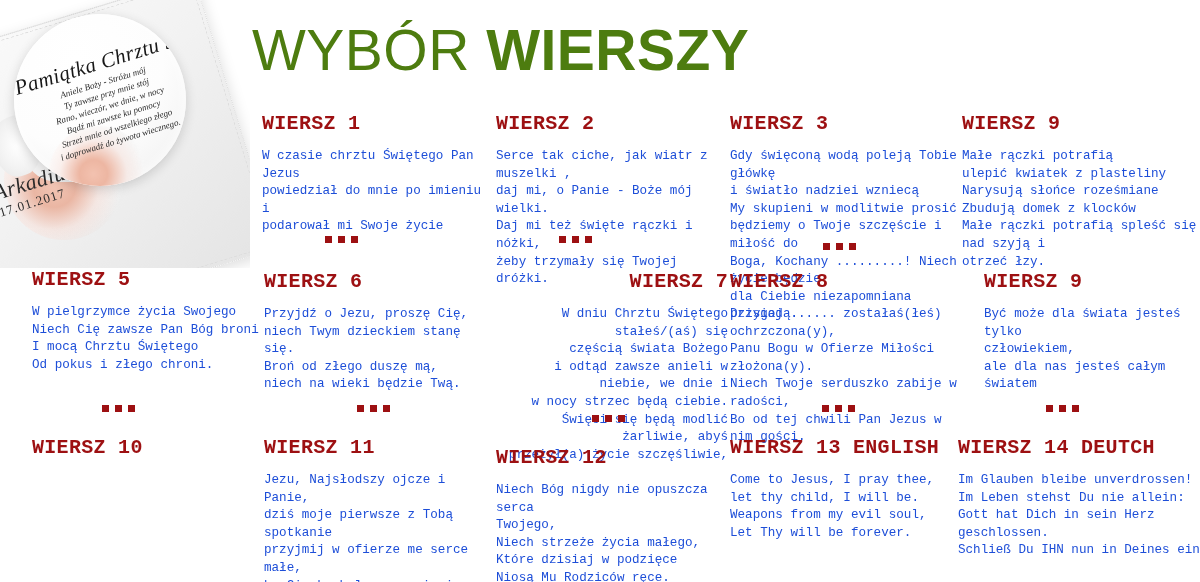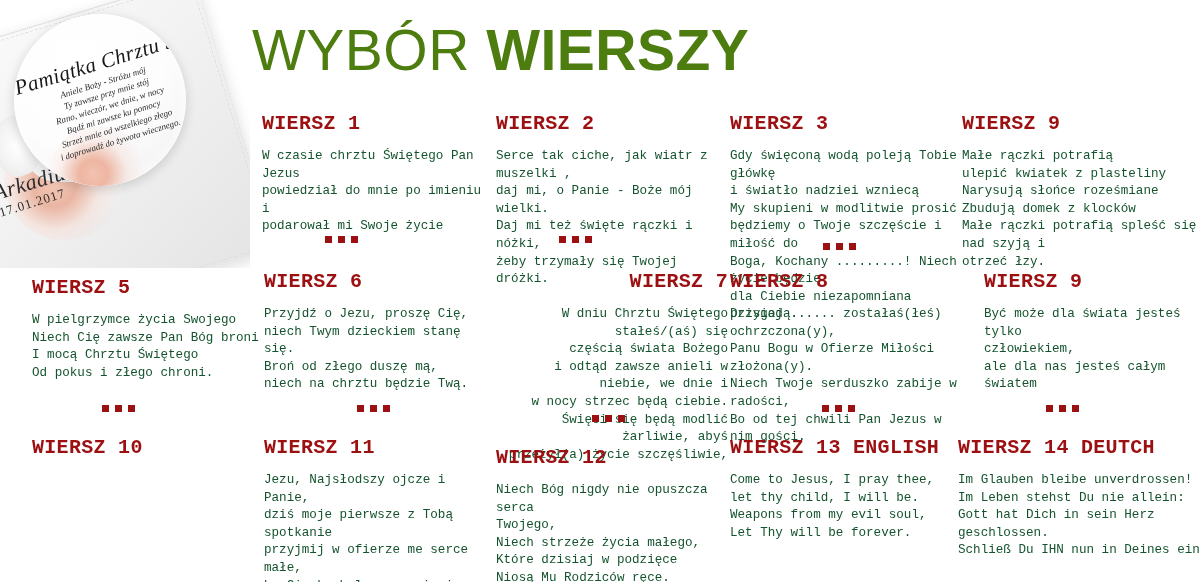--- a/index.html
+++ b/index.html
@@ -174,21 +174,21 @@
   .poem-title {
     color: #9d1012;
     font-size: 20px;
     font-weight: 700;
     letter-spacing: 0.3px;
     line-height: 24px;
     white-space: nowrap;
   }
   .poem-body {
     margin-top: 12px;
-    color: #14532d;
+    color: #1d4ed8;
     font-size: 12.6px;
     line-height: 17.6px;
     white-space: pre-line;
   }
 
   
   .dots {
     position: absolute;
     display: flex;
     gap: 6px;
@@ -276,33 +276,33 @@
       <i></i>
       <i></i>
       <i></i>
     </div>
   <div class="dots" style="left:823px; top:243px;">
       <i></i>
       <i></i>
       <i></i>
     </div>
 
-  <div class="poem" style="left:32px; top:276px; width:228px;">
+  <div class="poem" style="left:32px; top:268px; width:228px;">
     <div class="poem-title">WIERSZ 5</div>
     <div class="poem-body">W pielgrzymce życia Swojego
 Niech Cię zawsze Pan Bóg broni
 I mocą Chrztu Świętego
 Od pokus i złego chroni.</div>
   </div>
   <div class="poem" style="left:264px; top:270px; width:228px;">
     <div class="poem-title">WIERSZ 6</div>
     <div class="poem-body">Przyjdź o Jezu, proszę Cię,
 niech Twym dzieckiem stanę się.
 Broń od złego duszę mą,
-niech na chrztu będzie Twą.</div>
+niech na wieki będzie Twą.</div>
   </div>
   <div class="poem" style="left:496px; top:270px; width:232px;text-align:right;">
     <div class="poem-title">WIERSZ 7</div>
     <div class="poem-body">W dniu Chrztu Świętego stałeś/(aś) się
 częścią świata Bożego
 i odtąd zawsze anieli w niebie, we dnie i
 w nocy strzec będą ciebie.
 Święci się będą modlić żarliwie, abyś
 przeżył(a) życie szczęśliwie,</div>
   </div>

